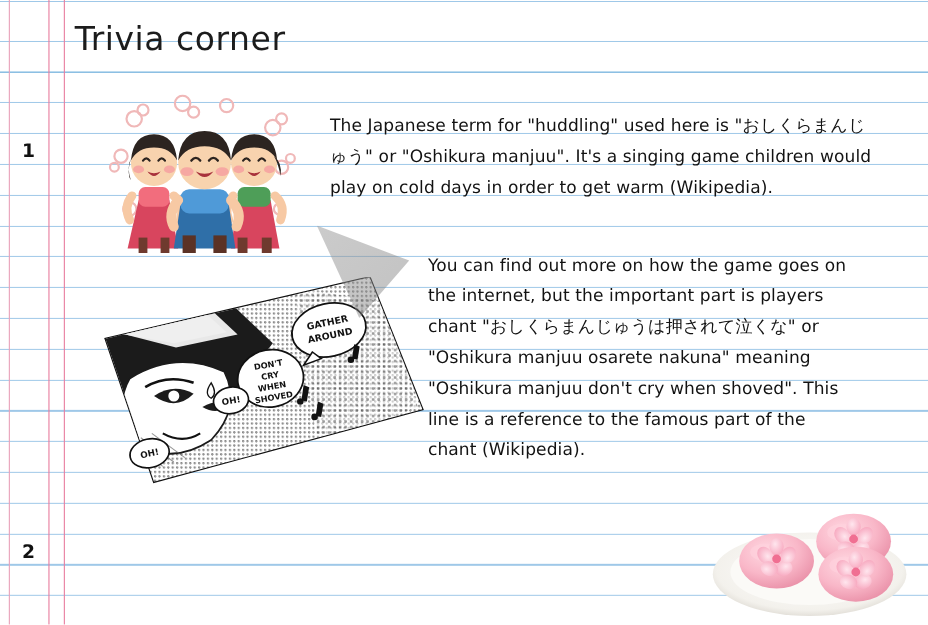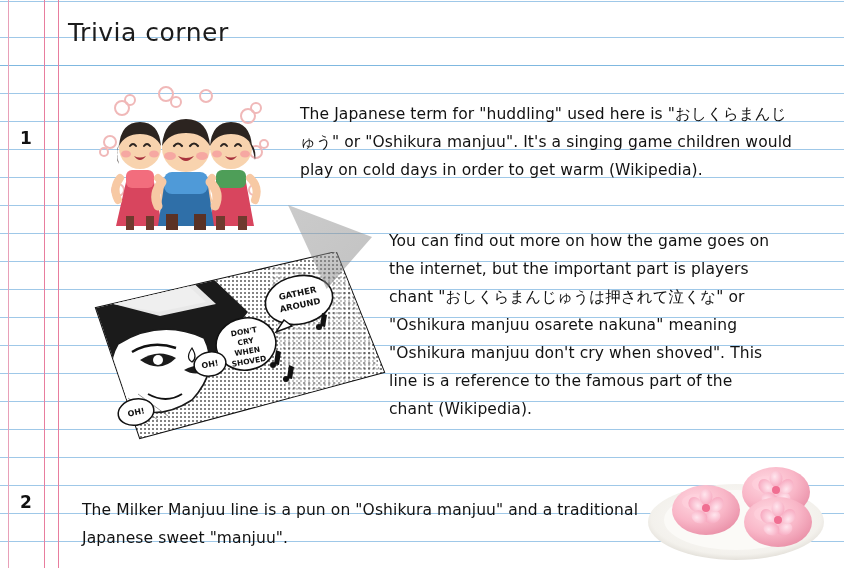--- a/index.html
+++ b/index.html
@@ -52,21 +52,21 @@
   #vline-a { left: 8px;  background: #e8a0b8; }
   #vline-b { left: 44px; background: #e87d9e; }
   #vline-c { left: 58px; background: #e87d9e; }
 
   
   #title {
     position: absolute;
     left: 68px;
     top: 18px;
     font-family: "DejaVu Sans", sans-serif;
-    font-size: 25px;
+    font-size: 30px;
     color: #1c1c1c;
     letter-spacing: 0.5px;
     white-space: nowrap;
   }
 
   
   .item-num {
     position: absolute;
     font-size: 17px;
     font-weight: bold;
@@ -144,21 +144,20 @@
   <div class="vline" id="vline-b"></div>
   <div class="vline" id="vline-c"></div>
 
   <div id="title">Trivia corner</div>
 
   <div class="item-num" id="num-1">1</div>
   <div class="item-num" id="num-2">2</div>
 
   <div class="body-text" id="text-1">The Japanese term for "huddling" used here is "おしくらまんじゅう" or "Oshikura manjuu". It's a singing game children would play on cold days in order to get warm (Wikipedia).</div>
   <div class="body-text" id="text-2">You can find out more on how the game goes on the internet, but the important part is players chant "おしくらまんじゅうは押されて泣くな" or "Oshikura manjuu osarete nakuna" meaning "Oshikura manjuu don't cry when shoved". This line is a reference to the famous part of the chant (Wikipedia).</div>
-  <div class="body-text" id="text-3">The Milker Manjuu line is a pun on "Oshikura manjuu" and a traditional Japanese sweet "manjuu".</div>
 
   <svg id="art-kids" viewBox="0 0 180 145">
 
     <g fill="none" stroke="#f0b8b8" stroke-width="2">
       <circle cx="26" cy="22" r="7"></circle>
       <circle cx="34" cy="14" r="5"></circle>
       <circle cx="70" cy="8" r="7"></circle>
       <circle cx="80" cy="16" r="5"></circle>
       <circle cx="110" cy="10" r="6"></circle>
       <circle cx="152" cy="30" r="7"></circle>

